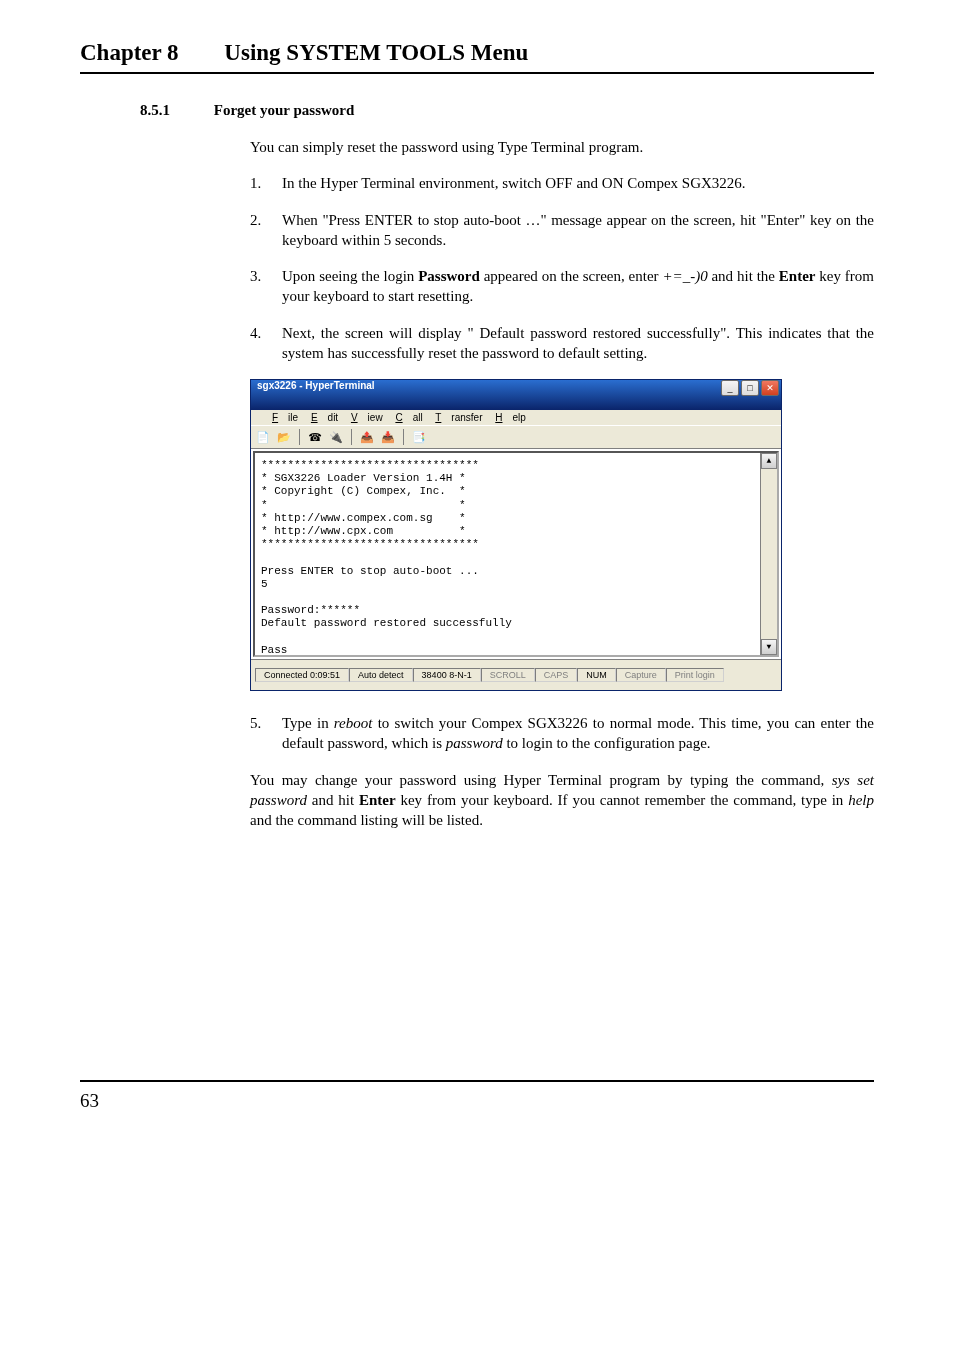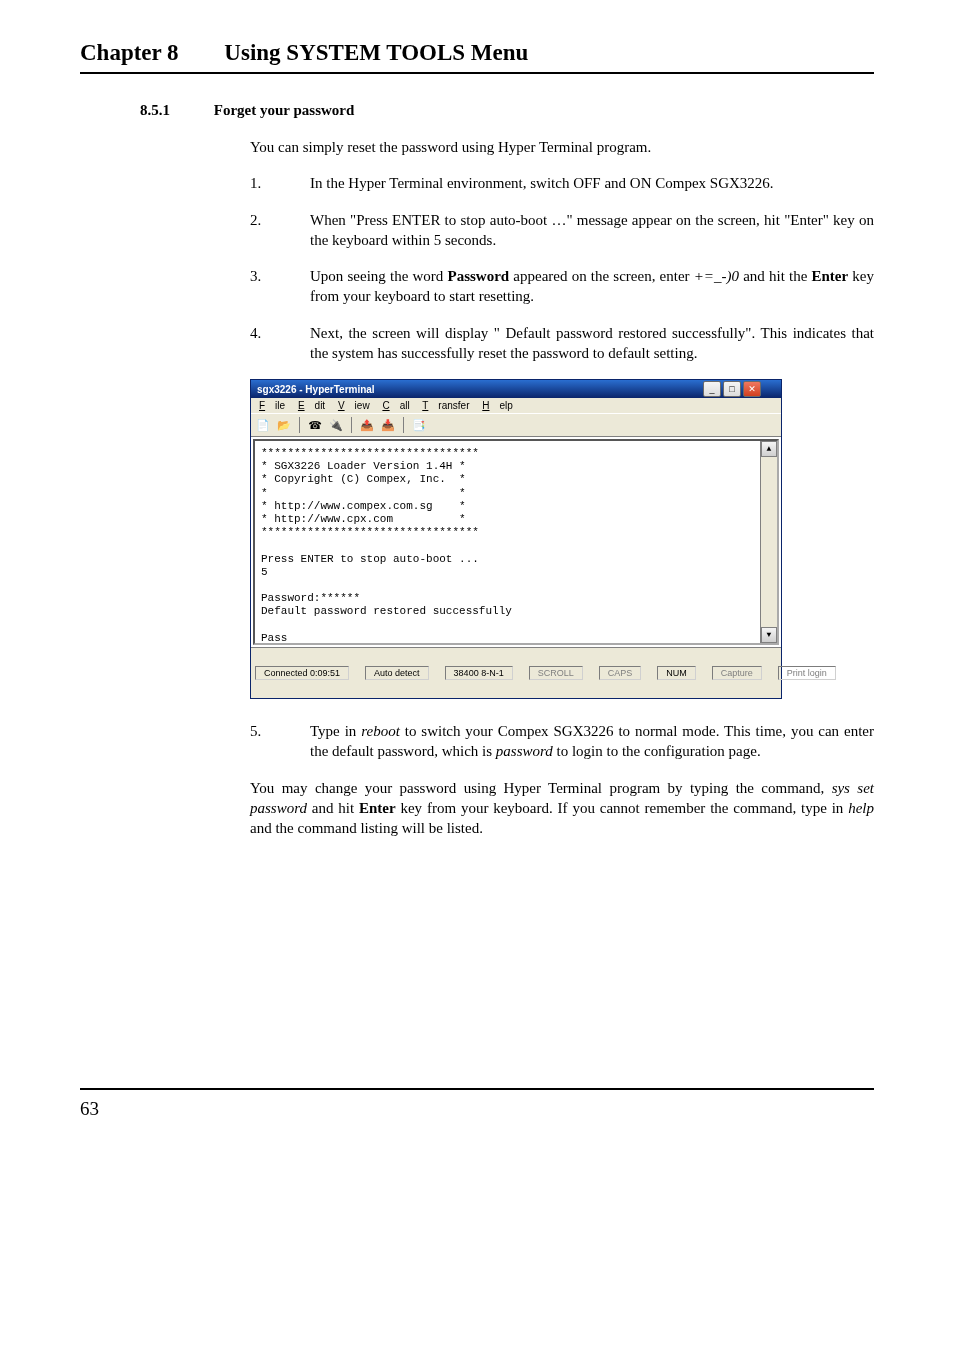--- a/index.html
+++ b/index.html
@@ -54,41 +54,40 @@
   ol.steps li {
     display: flex;
     margin-bottom: 16px;
     text-align: justify;
   }
   ol.steps li .num {
     flex: 0 0 32px;
   }
   ol.steps li .txt {
     flex: 1;
-    margin-left: 28px;
   }
   .italic { font-style: italic; }
   .bold { font-weight: bold; }
 
   
   .term-window {
     width: 530px;
     margin: 0 0 22px 170px;
     border: 1px solid #0a246a;
     background: #ffffff;
     font-family: Tahoma, Arial, sans-serif;
     font-size: 10px;
   }
   .term-titlebar {
     display: flex;
-    align-items: center;
-    height: 18px;
+    align-items: flex-start;
+    height: 30px;
     background: linear-gradient(to bottom, #2a6ed0, #0a246a);
     color: #ffffff;
-    padding: 0 20px 0 6px;
+    padding: 0 2px 0 6px;
   }
   .term-titlebar .title-text {
     flex: 1;
     font-size: 10px;
     font-weight: bold;
   }
   .titlebar-buttons {
     display: flex;
     gap: 2px;
   }
@@ -104,21 +103,21 @@
     font-size: 9px;
     color: #000;
     line-height: 1;
   }
   .titlebar-btn.close {
     background: linear-gradient(to bottom, #f07860, #d04020);
     color: #fff;
   }
   .term-menubar {
     background: #ece9d8;
-    padding: 2px 8px;
+    padding: 2px 21px;
     color: #000;
   }
   .term-menubar span {
     margin-right: 10px;
   }
   .term-menubar span .ul { text-decoration: underline; }
   .term-toolbar {
     background: #ece9d8;
     border-top: 1px solid #fff;
     border-bottom: 1px solid #808080;
@@ -174,23 +173,23 @@
     background: linear-gradient(to bottom, #f5f5f5, #cfcfcf);
     border: 1px solid #808080;
     font-size: 8px;
     display: flex;
     align-items: center;
     justify-content: center;
   }
   .term-statusbar {
     background: #ece9d8;
     border-top: 1px solid #808080;
-    padding: 18px 4px;
-    display: flex;
-    gap: 16px;
+    padding: 8px 4px;
+    display: flex;
+    gap: 0;
     font-size: 9px;
     color: #000;
   }
   .status-cell {
     border: 1px inset #d0d0d0;
     padding: 1px 8px;
     white-space: nowrap;
   }
   .status-cell.dim { color: #808080; }
 
@@ -213,35 +212,35 @@
     <span class="chapter-label">Chapter 8</span>
     <span>Using SYSTEM TOOLS Menu</span>
   </div>
 
   <div class="section-heading">
     <span class="sec-num">8.5.1</span>
     <span>Forget your password</span>
   </div>
 
   <div class="body-block">
-    <div class="body-para">You can simply reset the password using Hyper Terminal program.</div>
+    <div class="body-para">You can simply reset the password using Type Terminal program.</div>
 
     <ol class="steps">
       <li>
         <span class="num">1.</span>
         <span class="txt">In the Hyper Terminal environment, switch OFF and ON Compex SGX3226.</span>
       </li>
       <li>
         <span class="num">2.</span>
         <span class="txt">When "Press ENTER to stop auto-boot …" message appear on the screen, hit "Enter" key on the keyboard within 5 seconds.</span>
       </li>
       <li>
         <span class="num">3.</span>
         <span class="txt">
-          <span>Upon seeing the word </span><span class="bold">Password</span><span> appeared on the screen, enter </span><span class="italic">+=_-)0</span><span> and hit the </span><span class="bold">Enter</span><span> key from your keyboard to start resetting.</span>
+          <span>Upon seeing the login </span><span class="bold">Password</span><span> appeared on the screen, enter </span><span class="italic">+=_-)0</span><span> and hit the </span><span class="bold">Enter</span><span> key from your keyboard to start resetting.</span>
         </span>
       </li>
       <li>
         <span class="num">4.</span>
         <span class="txt">Next, the screen will display " Default password restored successfully". This indicates that the system has successfully reset the password to default setting.</span>
       </li>
     </ol>
   </div>
 
   <div class="term-window">

